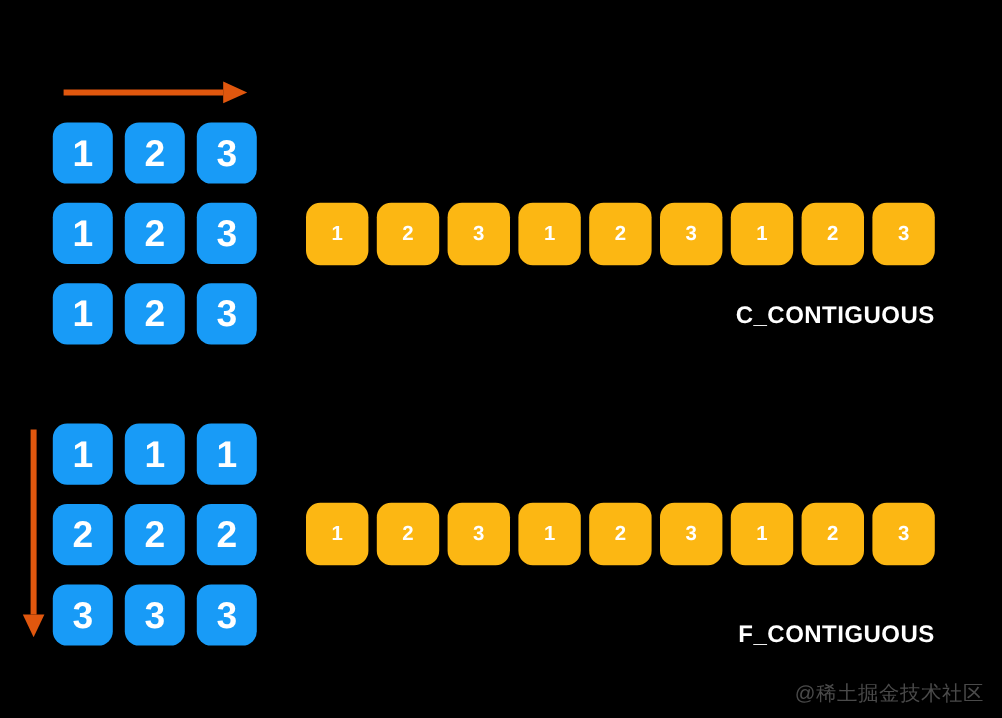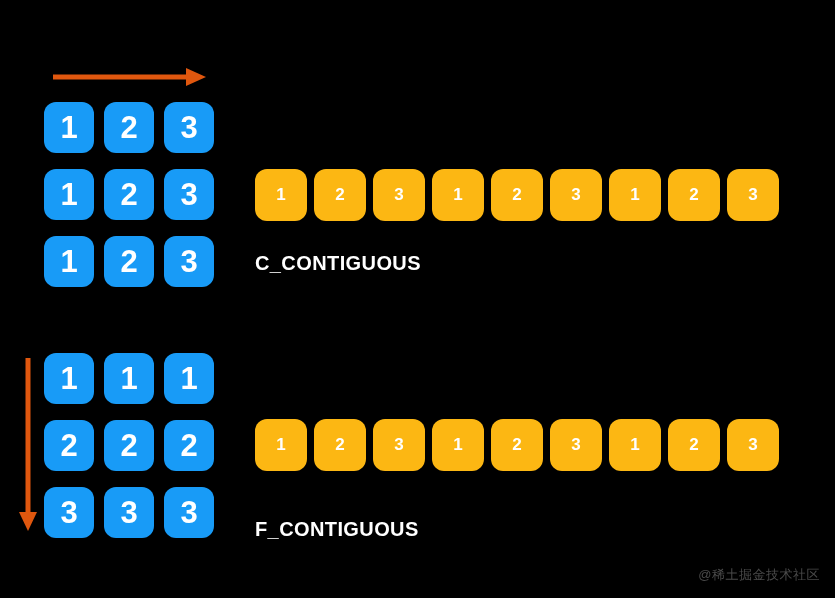--- a/index.html
+++ b/index.html
@@ -69,36 +69,36 @@
     display: flex;
     align-items: center;
     justify-content: center;
   }
 
   
   .section-label {
     position: absolute;
     left: 255px;
     width: 524px;
-    text-align: left;
+    text-align: right;
     color: var(--label, #fff);
     font-size: 20px;
     font-weight: bold;
     letter-spacing: 0.4px;
   }
   .label-c { top: 252px; }
   .label-f { top: 518px; }
 
   
   .watermark {
     position: absolute;
     right: 15px;
     top: 566px;
     color: var(--watermark, #4A4A4A);
-    font-size: 13px;
+    font-size: 17px;
     letter-spacing: 0.5px;
   }
 </style>
 </head>
 <body>
 
 <div class="canvas">
 
   <section>
     <svg class="arrow arrow-right" width="158" height="26" viewBox="0 0 158 26">

